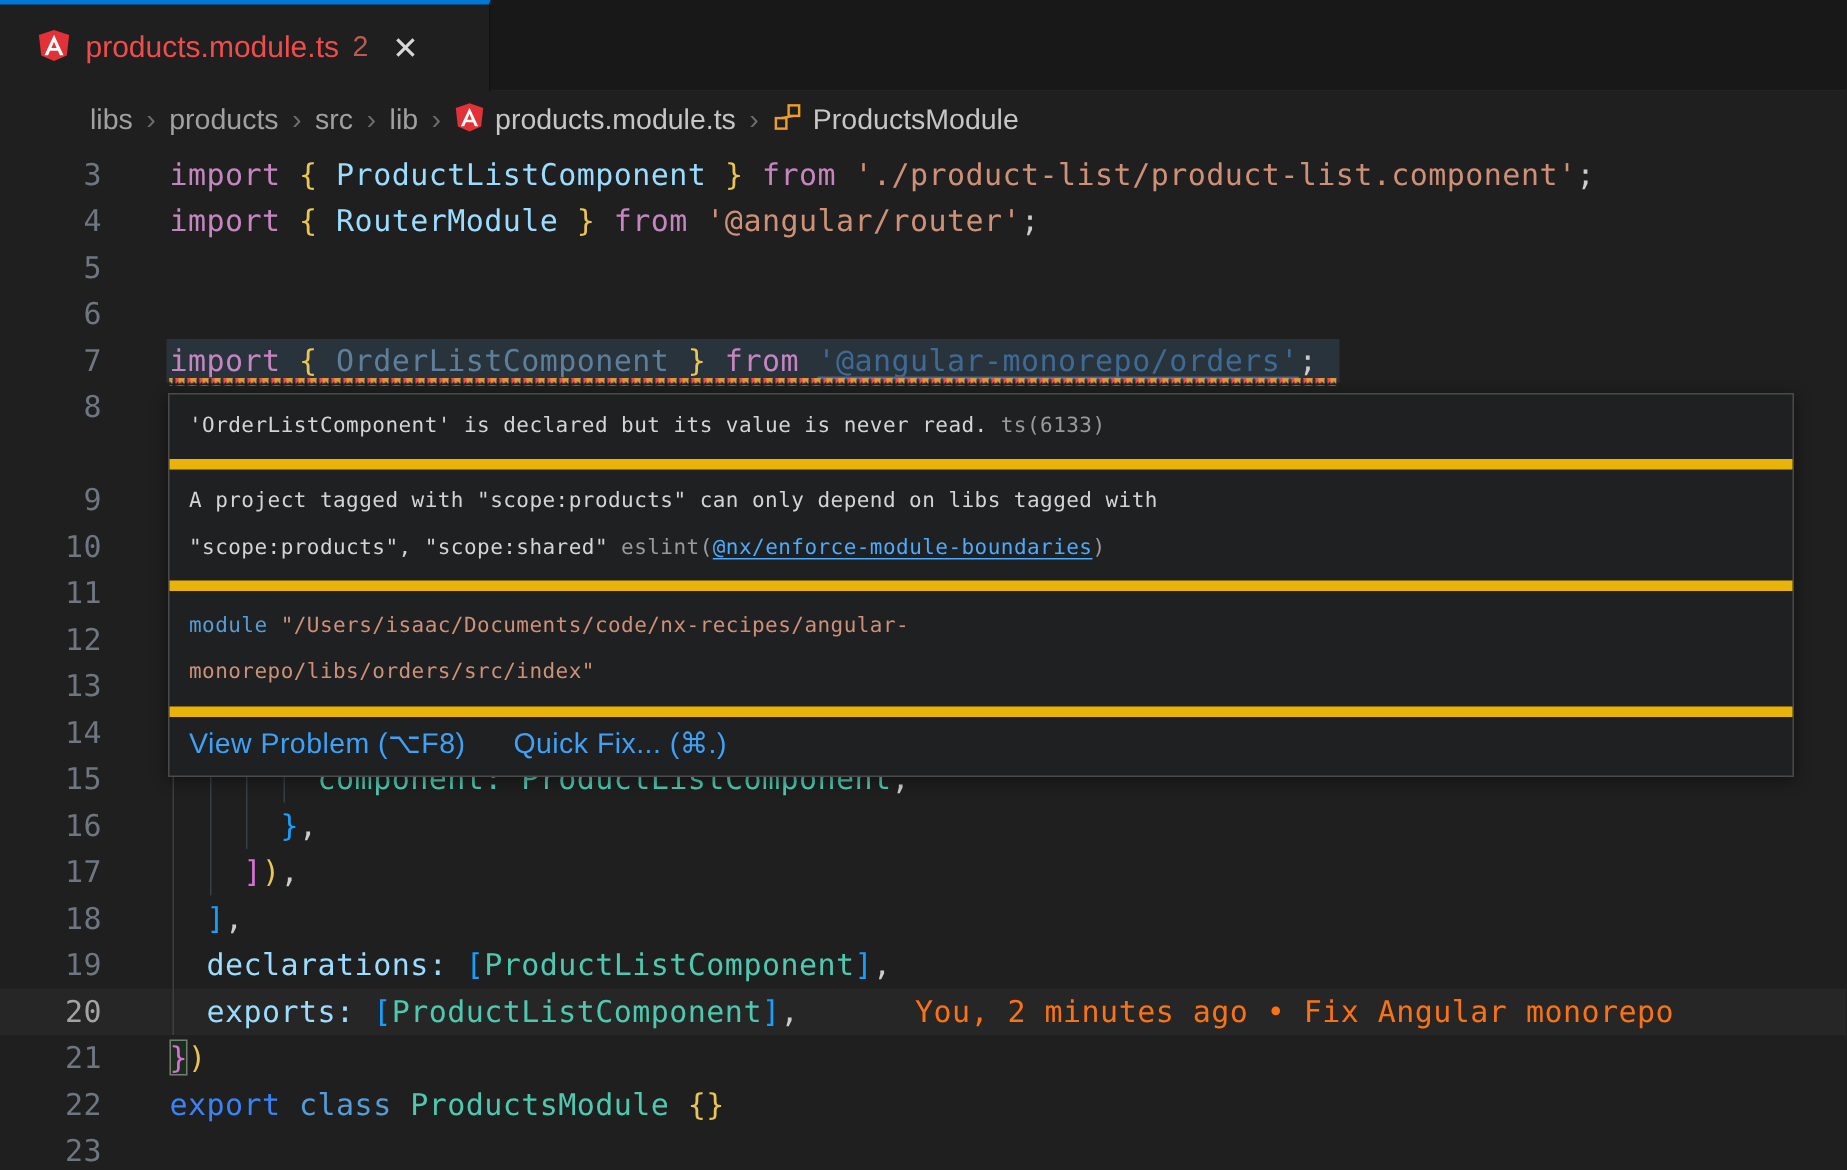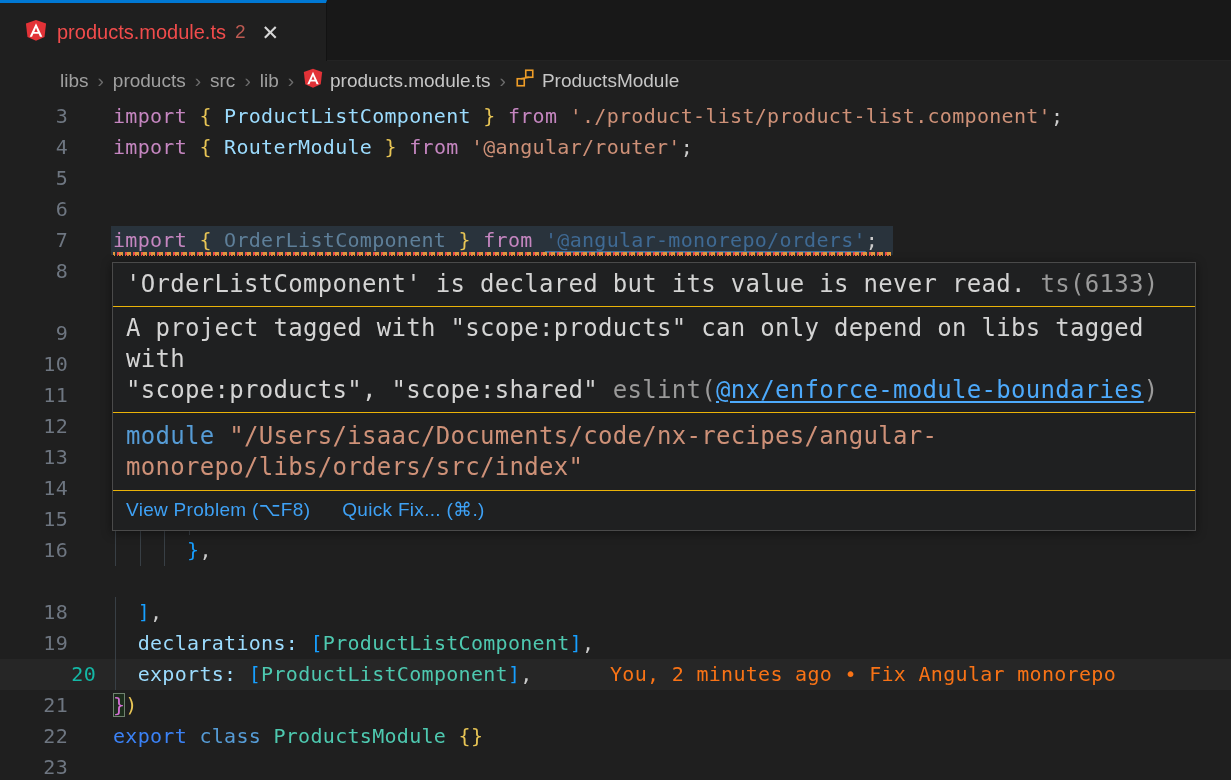--- a/index.html
+++ b/index.html
@@ -28,21 +28,21 @@
   .crumb.hi{color:#c6c6c6;}
   .crumb-sep{color:#6d6d6d;margin:0 9px;font-size:19px;}
   
   #editor{position:absolute;left:0;top:100px;width:1231px;height:680px;}
   .row{
     position:absolute;left:0;width:1231px;height:31px;line-height:31px;
     font-family:"DejaVu Sans Mono",monospace;font-size:20px;letter-spacing:0.3px;white-space:pre;
   }
   .row.cur{background:rgba(255,255,255,0.035);}
   .num{position:absolute;left:0;top:0;width:68px;text-align:right;color:#6e7681;}
-  .row.cur .num{color:#14b8a6;padding-left:28px;}
+  .row.cur .num{color:#a3a3a3;}
   .code{position:absolute;left:113px;top:0;}
   .guide{position:absolute;top:0;width:1px;height:31px;background:#383f45;}
   .err-hl{position:absolute;left:111px;top:1px;width:782px;height:29px;background:rgba(70,104,138,0.28);}
   .squiggle{
     position:absolute;left:113px;bottom:-1px;width:778px;height:5px;
     background-image:
       linear-gradient(45deg,transparent 68%,#e09a3e 68%),
       linear-gradient(-45deg,transparent 68%,#e09a3e 68%),
       linear-gradient(45deg,transparent 68%,#f14c4c 68%),
       linear-gradient(-45deg,transparent 68%,#f14c4c 68%);
@@ -53,22 +53,22 @@
   .tk-u{text-decoration:underline;text-underline-offset:4px;}
   .tk-box{outline:1px solid #6f826f;outline-offset:-1px;background:rgba(20,110,20,0.18);}
   .blame{position:absolute;left:610px;top:0;color:#f97316;}
   
   #hover{
     position:absolute;left:112px;top:262px;width:1084px;z-index:10;
     background:#1f2021;border:1px solid #4a4a4a;box-sizing:border-box;
     box-shadow:0 2px 10px rgba(0,0,0,0.45);
   }
   .hv-sec{
-    padding:6px 13px;border-bottom:1px solid #eab308;
-    font-family:"DejaVu Sans Mono",monospace;font-size:24px;letter-spacing:0.3px;
+    padding:6px 13px;border-bottom:7px solid #eab308;
+    font-family:"DejaVu Sans Mono",monospace;font-size:14px;letter-spacing:0.3px;
     line-height:31px;color:#cfcfcf;
   }
   .hv-sec.s3{padding-top:8px;padding-bottom:7px;}
   .hv-msg{color:#d4d4d4;}
   .hv-source{color:#9a9a9a;}
   .hv-link{color:#4daafc;text-decoration:underline;text-underline-offset:3px;cursor:pointer;}
   .hv-kw{color:#569cd6;}
   .hv-str{color:#ce9178;}
   .hv-actions{
     font-family:"Liberation Sans",sans-serif;font-size:19px;line-height:24px;
@@ -144,20 +144,21 @@
     <div class="row" style="top: 156px;"><span class="num">8</span><span class="code"></span></div>
     <div class="row" style="top: 187px;"><span class="num"></span><span class="code"></span></div>
     <div class="row" style="top: 218px;"><span class="num">9</span><span class="code"></span></div>
     <div class="row" style="top: 249px;"><span class="num">10</span><span class="code"></span></div>
     <div class="row" style="top: 280px;"><span class="num">11</span><span class="code"></span></div>
     <div class="row" style="top: 311px;"><span class="num">12</span><span class="code"></span></div>
     <div class="row" style="top: 342px;"><span class="num">13</span><span class="code"></span></div>
     <div class="row" style="top: 373px;"><span class="num">14</span><span class="guide" style="left: 115px;"></span><span class="guide" style="left: 139.7px;"></span><span class="guide" style="left: 164.4px;"></span><span class="guide" style="left: 189.1px;"></span><span class="code"></span></div>
     <div class="row" style="top: 404px;"><span class="num">15</span><span class="guide" style="left: 115px;"></span><span class="guide" style="left: 139.7px;"></span><span class="guide" style="left: 164.4px;"></span><span class="guide" style="left: 189.1px;"></span><span class="code"><span style="color: rgb(204, 204, 204);">        </span><span style="color: rgb(78, 201, 176);">component:</span><span style="color: rgb(204, 204, 204);"> </span><span style="color: rgb(78, 201, 176);">ProductListComponent</span><span style="color: rgb(204, 204, 204);">,</span></span></div>
     <div class="row" style="top: 435px;"><span class="num">16</span><span class="guide" style="left: 115px;"></span><span class="guide" style="left: 139.7px;"></span><span class="guide" style="left: 164.4px;"></span><span class="code"><span style="color: rgb(204, 204, 204);">      </span><span style="color: rgb(23, 159, 255);">}</span><span style="color: rgb(204, 204, 204);">,</span></span></div>
+    <div class="row" style="top: 466px;"><span class="num">17</span><span class="guide" style="left: 115px;"></span><span class="guide" style="left: 139.7px;"></span><span class="code"><span style="color: rgb(204, 204, 204);">    </span><span style="color: rgb(214, 112, 214);">]</span><span style="color: rgb(232, 197, 85);">)</span><span style="color: rgb(204, 204, 204);">,</span></span></div>
     <div class="row" style="top: 497px;"><span class="num">18</span><span class="guide" style="left: 115px;"></span><span class="code"><span style="color: rgb(204, 204, 204);">  </span><span style="color: rgb(23, 159, 255);">]</span><span style="color: rgb(204, 204, 204);">,</span></span></div>
     <div class="row" style="top: 528px;"><span class="num">19</span><span class="guide" style="left: 115px;"></span><span class="code"><span style="color: rgb(204, 204, 204);">  </span><span style="color: rgb(156, 220, 254);">declarations:</span><span style="color: rgb(204, 204, 204);"> </span><span style="color: rgb(23, 159, 255);">[</span><span style="color: rgb(78, 201, 176);">ProductListComponent</span><span style="color: rgb(23, 159, 255);">]</span><span style="color: rgb(204, 204, 204);">,</span></span></div>
     <div class="row cur" style="top: 559px;"><span class="num">20</span><span class="guide" style="left: 115px;"></span><span class="code"><span style="color: rgb(204, 204, 204);">  </span><span style="color: rgb(156, 220, 254);">exports:</span><span style="color: rgb(204, 204, 204);"> </span><span style="color: rgb(23, 159, 255);">[</span><span style="color: rgb(78, 201, 176);">ProductListComponent</span><span style="color: rgb(23, 159, 255);">]</span><span style="color: rgb(204, 204, 204);">,</span></span><span class="blame">You, 2 minutes ago • Fix Angular monorepo</span></div>
     <div class="row" style="top: 590px;"><span class="num">21</span><span class="code"><span class="tk-box" style="color: rgb(214, 112, 214);">}</span><span style="color: rgb(232, 197, 85);">)</span></span></div>
     <div class="row" style="top: 621px;"><span class="num">22</span><span class="code"><span style="color: #3b82f6;">export </span><span style="color: rgb(86, 156, 214);">class </span><span style="color: rgb(78, 201, 176);">ProductsModule </span><span style="color: rgb(232, 197, 85);">{}</span></span></div>
     <div class="row" style="top: 652px;"><span class="num">23</span><span class="code"></span></div>
   </div>
 
 <div id="hover">
   <div class="hv-sec">

